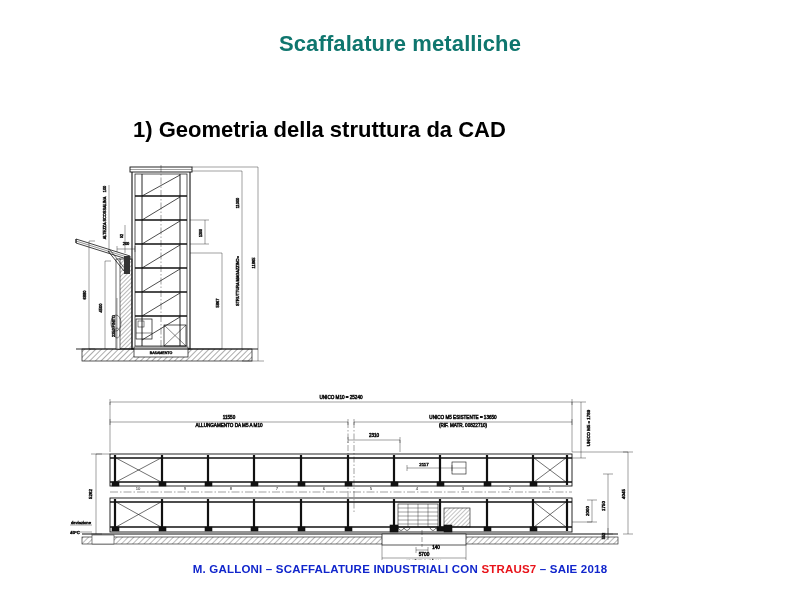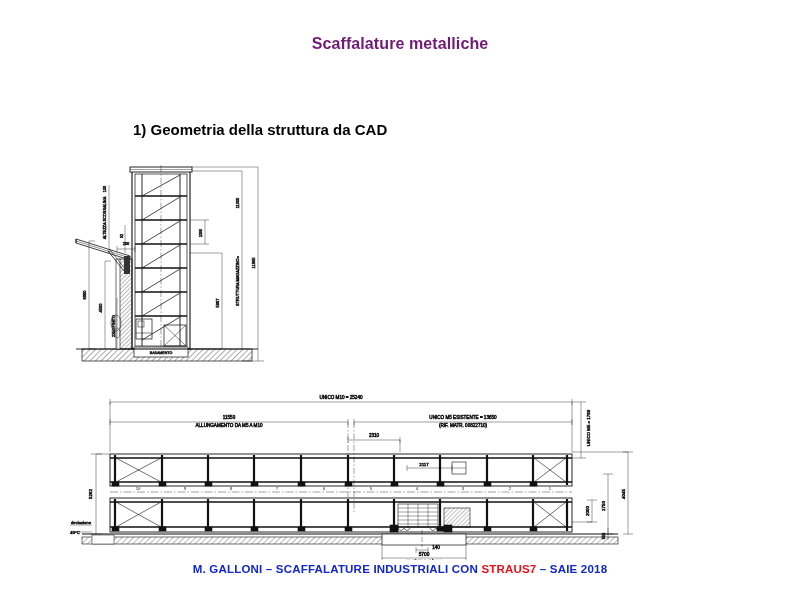--- a/index.html
+++ b/index.html
@@ -6,28 +6,28 @@
   body{
     width:800px;height:600px;background:#ffffff;
     font-family:"Liberation Sans",sans-serif;
     overflow:hidden;position:relative;
   }
   .slide{position:absolute;inset:0;background:#fff;}
 
   
   .title-block{
     position:absolute;left:0;top:30px;width:800px;text-align:center;
-    color:#701a75;font-weight:bold;font-size:16px;line-height:27px;
+    color:#0f766e;font-weight:bold;font-size:22px;line-height:27px;
     letter-spacing:.1px;
   }
   .title-line{display:block;white-space:nowrap;}
 
   .heading{
     position:absolute;left:133px;top:117px;
-    color:#000;font-weight:bold;font-size:15px;line-height:26px;
+    color:#000;font-weight:bold;font-size:22px;line-height:26px;
     white-space:nowrap;
   }
 
   
   .footer{
     position:absolute;left:0;top:563px;width:800px;text-align:center;
     font-size:11.5px;font-weight:bold;color:#1126CC;white-space:nowrap;
     letter-spacing:.2px;
   }
   .footer .red{color:#E8131A;}

